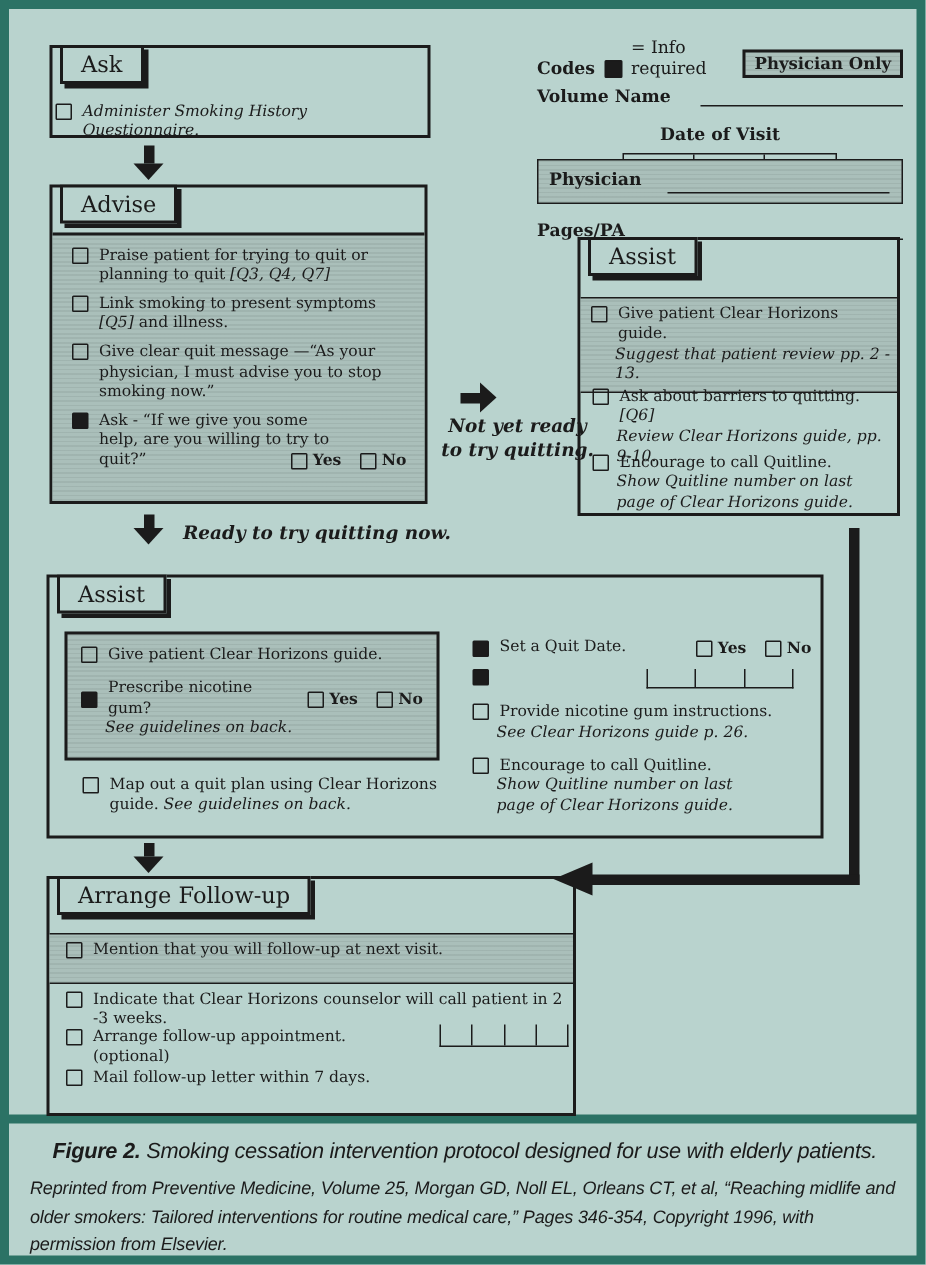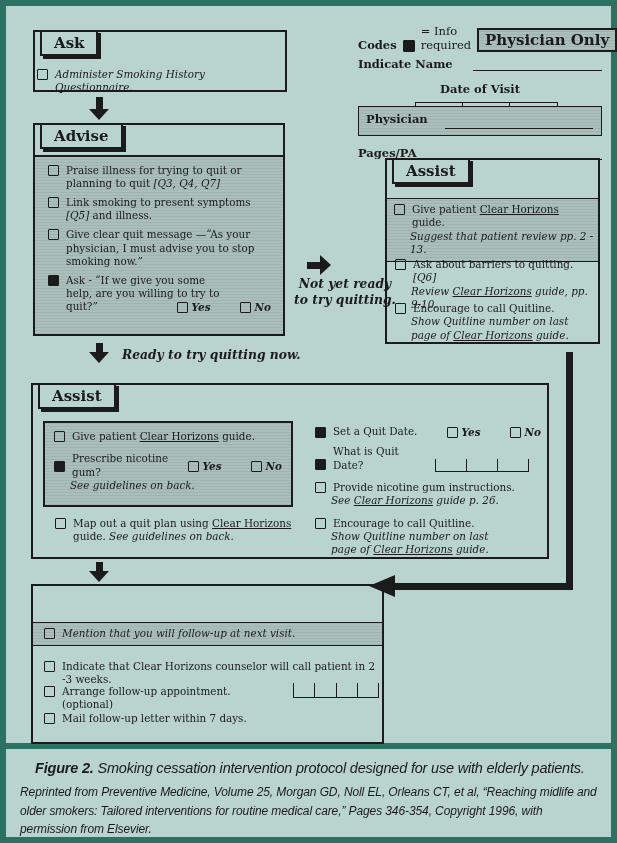--- a/index.html
+++ b/index.html
@@ -5,35 +5,35 @@
   html,body{margin:0;padding:0;}
   .page{position:relative;width:617px;height:843px;background:var(--teal,#2b7265);
         font-family:"DejaVu Serif",serif;color:var(--ink,#1b1b1b);overflow:hidden;}
   .panel{position:absolute;background:var(--bg,#b9d3ce);}
   .panel-main{left:6px;top:6px;width:605px;height:737px;}
   .panel-caption{left:6px;top:749px;width:605px;height:88px;padding:11px 14px;box-sizing:border-box;}
 
   .box{position:absolute;border:2px solid var(--ink,#1b1b1b);box-sizing:border-box;}
   .tab{position:absolute;top:-2px;left:5px;border:2px solid var(--ink,#1b1b1b);
        background:var(--bg,#b9d3ce);box-shadow:3px 3px 0 0 var(--ink,#1b1b1b);
-       padding:2px 12px;font-weight:bold;font-size:15px;white-space:nowrap;z-index:2;}
+       padding:2px 12px;font-weight:normal;font-size:15px;white-space:nowrap;z-index:2;}
 
   .shade{background:var(--shade,#aabfba);
          background-image:repeating-linear-gradient(0deg,rgba(70,82,78,.10) 0 1px,transparent 1px 3px);}
 
   .row{display:flex;align-items:flex-start;gap:7px;}
   .cb{flex:none;display:inline-block;width:9px;height:9px;border:1.7px solid var(--ink,#1b1b1b);
       border-radius:1px;margin-top:1px;background:transparent;}
   .cb.filled{background:var(--ink,#1b1b1b);}
   .txt{font-size:10.4px;line-height:1.28;}
   .note{font-style:italic;}
-  .u{text-decoration:underline;margin-top:36px;}
+  .u{margin-top:36px;}
   .ref{font-style:italic;}
   .opt{display:inline-flex;align-items:center;gap:4px;font-weight:bold;font-size:10.4px;white-space:nowrap;}
-  .optgroup{display:inline-flex;gap:29px;align-items:center;font-style:italic;}
+  .optgroup{display:inline-flex;gap:12px;align-items:center;}
 
   
   .arr-down{position:absolute;width:22px;}
   .arr-down .stem{margin:0 auto;width:7px;height:12px;background:var(--ink,#1b1b1b);}
   .arr-down .head{width:0;height:0;margin:0 auto;border-left:10px solid transparent;
                   border-right:10px solid transparent;border-top:11px solid var(--ink,#1b1b1b);}
   .arr-right{position:absolute;display:flex;align-items:center;}
   .arr-right .stem{width:13px;height:7px;background:var(--ink,#1b1b1b);}
   .arr-right .head{width:0;height:0;border-top:10px solid transparent;
                    border-bottom:10px solid transparent;border-left:11px solid var(--ink,#1b1b1b);}
@@ -42,21 +42,21 @@
   .elbow-head{position:absolute;left:363px;top:569px;width:0;height:0;
               border-top:11px solid transparent;border-bottom:11px solid transparent;
               border-right:26px solid var(--ink,#1b1b1b);}
 
   
   .form{position:absolute;left:352px;top:18px;width:244px;font-size:11.5px;}
   .form .frow{position:absolute;left:0;right:0;display:flex;align-items:flex-end;gap:6px;}
   .form b{font-size:11.5px;}
   .wline{flex:1;border-bottom:1.5px solid var(--ink,#1b1b1b);height:13px;}
   .physonly{margin-left:auto;border:2px solid var(--ink,#1b1b1b);padding:1px 6px;
-            font-weight:bold;font-size:15px;white-space:nowrap;}
+            font-weight:bold;font-size:11px;white-space:nowrap;}
   .comb{display:flex;border:1.5px solid var(--ink,#1b1b1b);height:16px;box-sizing:border-box;}
   .comb i{flex:1;border-right:1.5px solid var(--ink,#1b1b1b);}
   .comb i:last-child{border-right:none;}
   .comb-open{display:flex;border-left:1.7px solid var(--ink,#1b1b1b);border-right:1.7px solid var(--ink,#1b1b1b);
              border-bottom:1.7px solid var(--ink,#1b1b1b);height:13px;box-sizing:border-box;}
   .comb-open i{flex:1;border-right:1.7px solid var(--ink,#1b1b1b);}
   .comb-open i:last-child{border-right:none;}
   .physbox{position:absolute;left:0;right:0;border:1.7px solid var(--ink,#1b1b1b);height:30px;box-sizing:border-box;}
   .physbox b{position:absolute;left:7px;top:5px;}
   .physbox .line{position:absolute;left:86px;right:8px;bottom:6px;border-bottom:1.5px solid var(--ink,#1b1b1b);}
@@ -89,21 +89,21 @@
     <div class="arr-down" style="left:82px;top:91px;">
       <div class="stem"></div>
         <div class="head"></div>
     </div>
 
     <div class="box" style="left:27px;top:117px;width:252px;height:213px;">
       <div class="tab">Advise</div>
       <div class="shade abs" style="left:0;right:0;top:30px;bottom:0;border-top:2px solid var(--ink,#1b1b1b);padding:7px 6px 0 13px;box-sizing:border-box;display:flex;flex-direction:column;gap:5.5px;">
         <div class="row">
           <span class="cb"></span>
-          <span class="txt"><span>Praise illness for trying to quit or planning to quit </span><span class="ref">[Q3, Q4, Q7]</span></span>
+          <span class="txt"><span>Praise patient for trying to quit or planning to quit </span><span class="ref">[Q3, Q4, Q7]</span></span>
         </div>
         <div class="row">
           <span class="cb"></span>
           <span class="txt"><span>Link smoking to present symptoms </span><span class="ref">[Q5]</span><span> and illness.</span></span>
         </div>
         <div class="row">
           <span class="cb"></span>
           <span class="txt">Give clear quit message —“As your physician, I must advise you to stop smoking now.”</span>
         </div>
         <div class="row" style="position:relative;">
@@ -124,21 +124,21 @@
     </div>
 
     <div class="form">
       <div class="frow" style="top:0;align-items:flex-end;">
         <b>Codes</b>
         <span class="cb filled" style="width:10px;height:10px;"></span>
         <span>= Info required</span>
         <span class="physonly shade">Physician Only</span>
       </div>
       <div class="frow" style="top:33px;">
-        <b>Indicate Name</b>
+        <b>Volume Name</b>
         <span class="wline" style="margin-left:14px;"></span>
       </div>
       <div class="frow" style="top:58px;align-items:center;flex-direction:column;">
         <b>Date of Visit</b>
         <span class="comb" style="width:143px;margin-left:12px;">
             <i></i>
             <i></i>
             <i></i>
           </span>
       </div>
@@ -234,21 +234,20 @@
                 <span>Yes</span>
               </span>
             <span class="opt">
                 <span class="cb"></span>
                 <span>No</span>
               </span>
           </span>
         </div>
         <div class="row" style="margin-top:7px;align-items:flex-end;">
           <span class="cb filled" style="margin-bottom:2px;"></span>
-          <span class="txt">What is Quit Date?</span>
           <span class="comb-open" style="width:98px;margin-left:auto;margin-right:14px;">
               <i></i>
               <i></i>
               <i></i>
             </span>
         </div>
         <div style="margin-top:9px;">
           <div class="row">
             <span class="cb"></span>
             <span class="txt">Provide nicotine gum instructions.</span>
@@ -268,21 +267,22 @@
     <div class="elbow-v"></div>
     <div class="elbow-h"></div>
     <div class="elbow-head"></div>
 
     <div class="arr-down" style="left:82px;top:556px;">
       <div class="stem" style="height:9px;"></div>
         <div class="head"></div>
     </div>
 
     <div class="box" style="left:25px;top:578px;width:353px;height:160px;">
-      <div class="shade abs" style="left:0;right:0;top:36px;border-top:1.7px solid var(--ink,#1b1b1b);border-bottom:1.7px solid var(--ink,#1b1b1b);padding:4px 6px 5px 11px;font-style:italic;">
+      <div class="tab">Arrange Follow-up</div>
+      <div class="shade abs" style="left:0;right:0;top:36px;border-top:1.7px solid var(--ink,#1b1b1b);border-bottom:1.7px solid var(--ink,#1b1b1b);padding:4px 6px 15px 11px;">
         <div class="row">
           <span class="cb"></span>
           <span class="txt">Mention that you will follow-up at next visit.</span>
         </div>
       </div>
       <div class="row abs" style="left:11px;top:74px;right:4px;">
         <span class="cb"></span>
         <span class="txt">Indicate that  Clear Horizons counselor will call patient in 2 -3 weeks.</span>
       </div>
       <div class="row abs" style="left:11px;top:99px;width:240px;">

